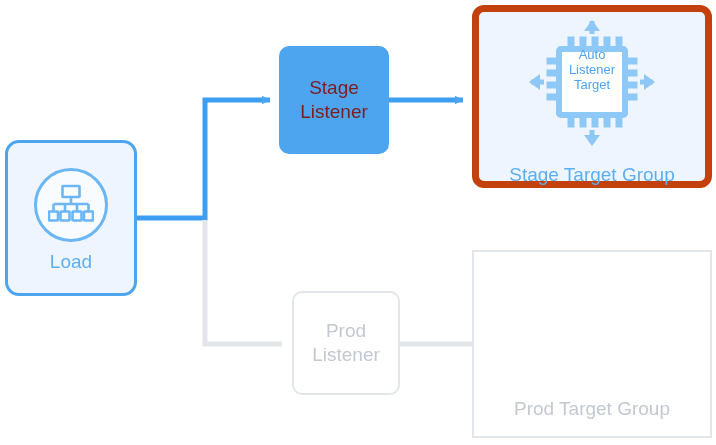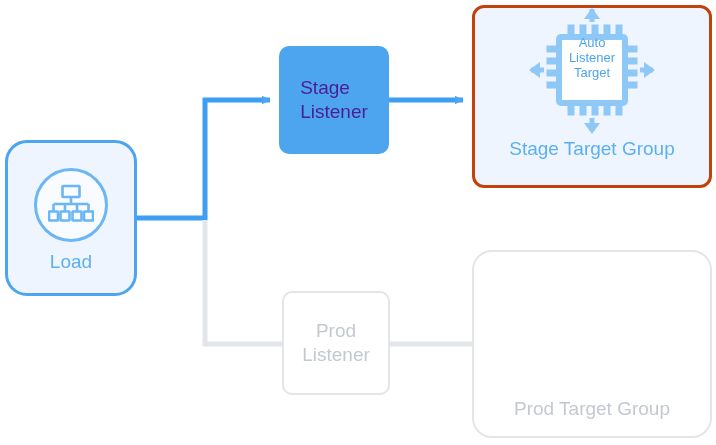--- a/index.html
+++ b/index.html
@@ -36,21 +36,21 @@
   }
 
   
   .lb-box {
     left: 5px;
     top: 140px;
     width: 132px;
     height: 156px;
     background: #eef5fe;
     border: 3px solid #4da5ef;
-    border-radius: 22px;
+    border-radius: 14px;
     padding-top: 4px;
   }
   .lb-icon {
     width: 68px;
     height: 68px;
     border: 3px solid #6bb6f3;
     border-radius: 50%;
     background: #f8fbff;
     display: flex;
     align-items: center;
@@ -68,28 +68,29 @@
   
   .stage-listener {
     left: 279px;
     top: 46px;
     width: 110px;
     height: 108px;
     background: #4da5ef;
     border-radius: 10px;
   }
   .stage-listener .txt {
-    color: #4c1d95;
+    color: #7f1d1d;
     font-size: 19px;
     line-height: 24px;
+    text-align: center;
   }
 
   
   .prod-listener {
-    left: 282px;
+    left: 292px;
     top: 291px;
     width: 108px;
     height: 104px;
     background: #ffffff;
     border: 2px solid #e2e5ea;
     border-radius: 10px;
   }
   .prod-listener .txt {
     color: #c3c8d1;
     font-size: 19px;
@@ -97,41 +98,41 @@
     text-align: center;
   }
 
   
   .stage-tg {
     left: 472px;
     top: 5px;
     width: 240px;
     height: 183px;
     background: #eef5fe;
-    border: 3px solid #c2410c;
+    border: 7px solid #c2410c;
     border-radius: 12px;
     justify-content: flex-start;
-    padding-top: 0;
+    padding-top: 8px;
   }
   .stage-tg .tg-label {
     color: #5cb0f2;
     font-size: 19px;
     text-align: right;
-    margin-top: 2px;
+    margin-top: 16px;
   }
 
   
   .prod-tg {
     left: 472px;
     top: 250px;
     width: 240px;
     height: 188px;
     background: #ffffff;
     border: 2px solid #e2e5ea;
-    border-radius: 20px;
+    border-radius: 0;
     justify-content: flex-end;
     padding-bottom: 16px;
   }
   .prod-tg .tg-label {
     color: #c3c8d1;
     font-size: 19px;
     text-align: center;
   }
 
   

